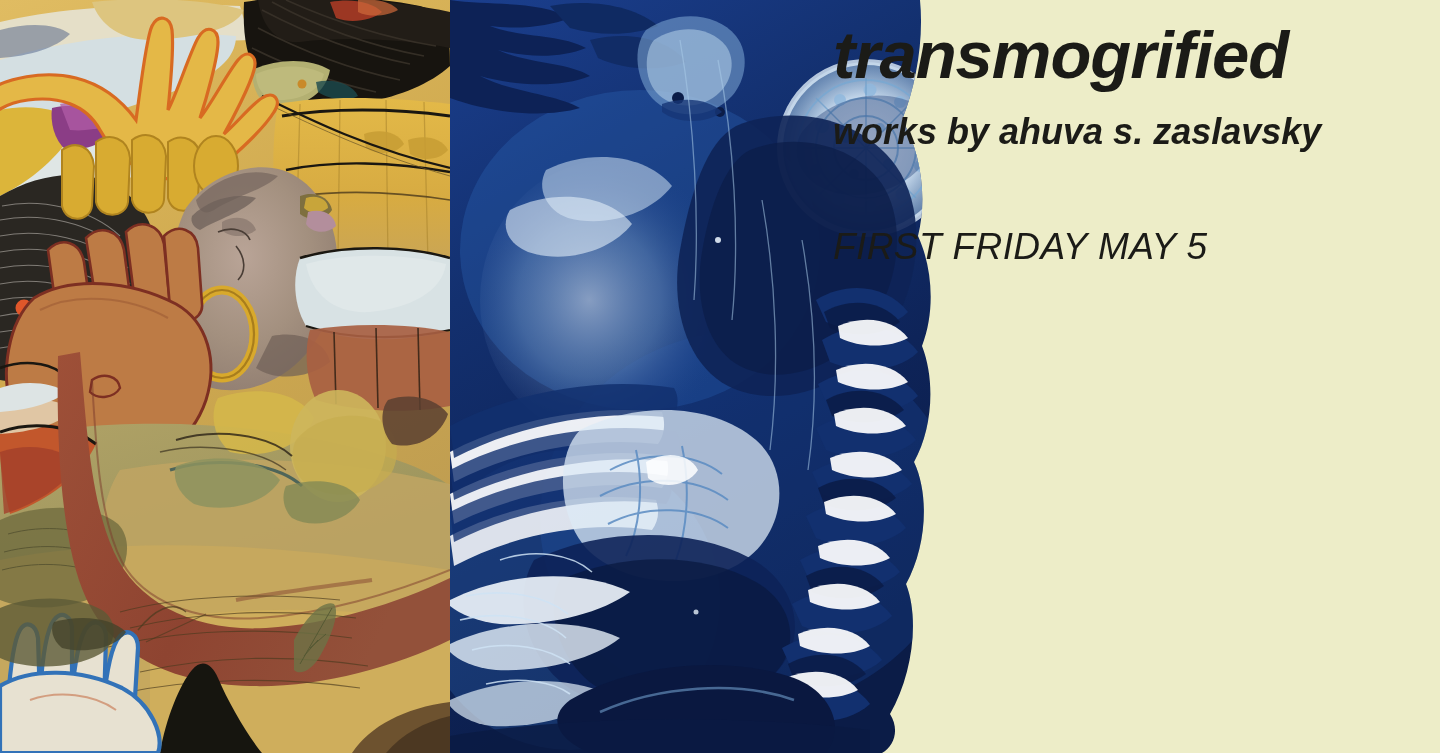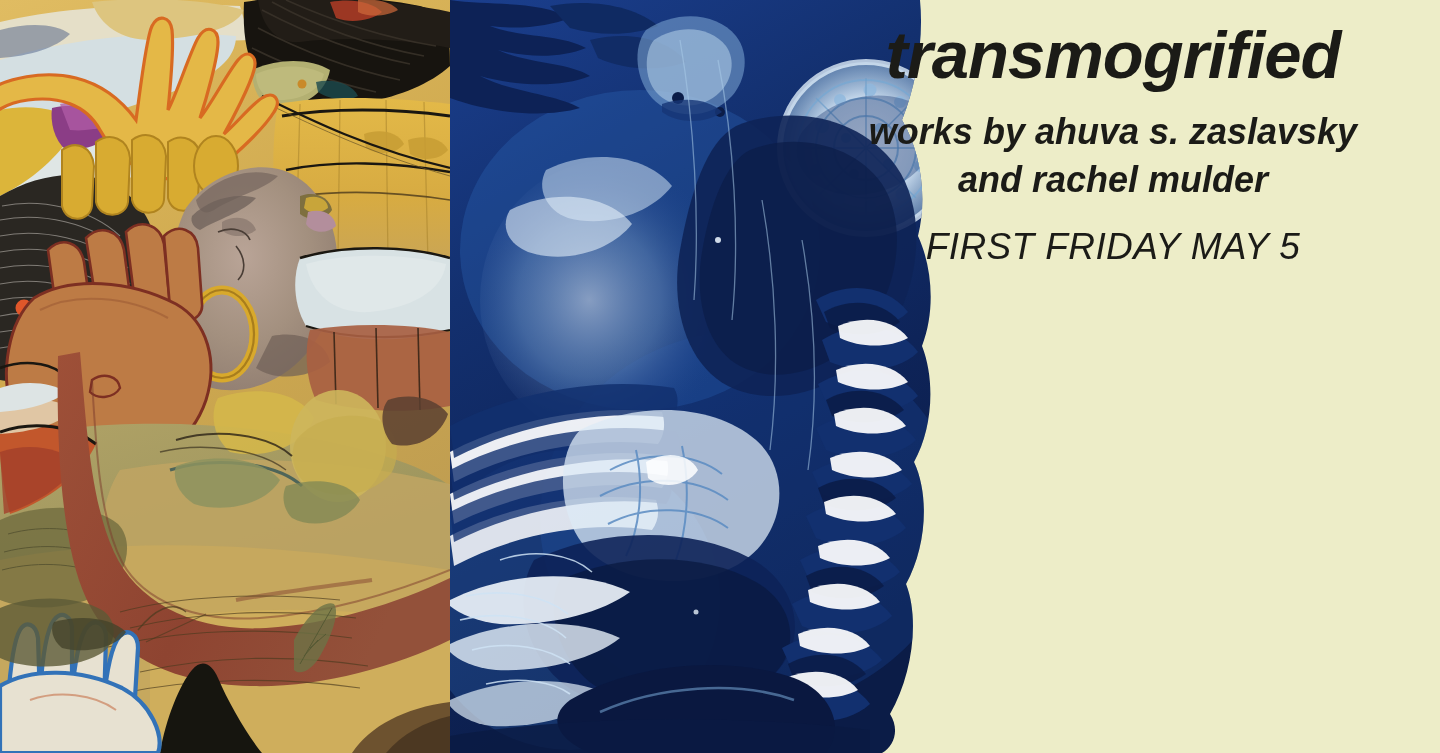--- a/index.html
+++ b/index.html
@@ -13,21 +13,21 @@
   
   #painting{position:absolute;left:0;top:0;width:450px;height:753px;overflow:hidden;
     background:#c9b275;}
 
   
   #cyano{position:absolute;left:450px;top:0;width:512px;height:753px;overflow:hidden;
     background:#ededc8;}
 
   
   #textblock{position:absolute;right:47px;top:0;width:560px;height:753px;
-    text-align:center;color:#1b1b17;}
+    text-align:left;color:#1b1b17;}
   #title{position:absolute;right:0;top:21px;width:100%;
     font-size:67px;font-weight:bold;font-style:italic;letter-spacing:-1px;
     line-height:1.0;white-space:nowrap;}
   #subtitle{position:absolute;right:0;top:108px;width:100%;
     font-size:36px;font-weight:bold;font-style:italic;line-height:1.32;}
   #eventinfo{position:absolute;right:0;top:222px;width:100%;
     font-size:37px;font-weight:normal;font-style:italic;line-height:1.36;
     letter-spacing:0.4px;}
   .ln{display:block;white-space:nowrap;}
 </style>
@@ -457,21 +457,20 @@
       </g>
     </svg>
   </div>
 
   <div id="textblock">
 
     <div id="title">transmogrified</div>
 
     <div id="subtitle">
       <span class="ln">works by ahuva s. zaslavsky</span>
-      <span class="ln">and rachel mulder</span>
     </div>
 
     <div id="eventinfo">
       <span class="ln">FIRST FRIDAY MAY 5</span>
     </div>
 
   </div>
 </div>
 
 </body></html>

